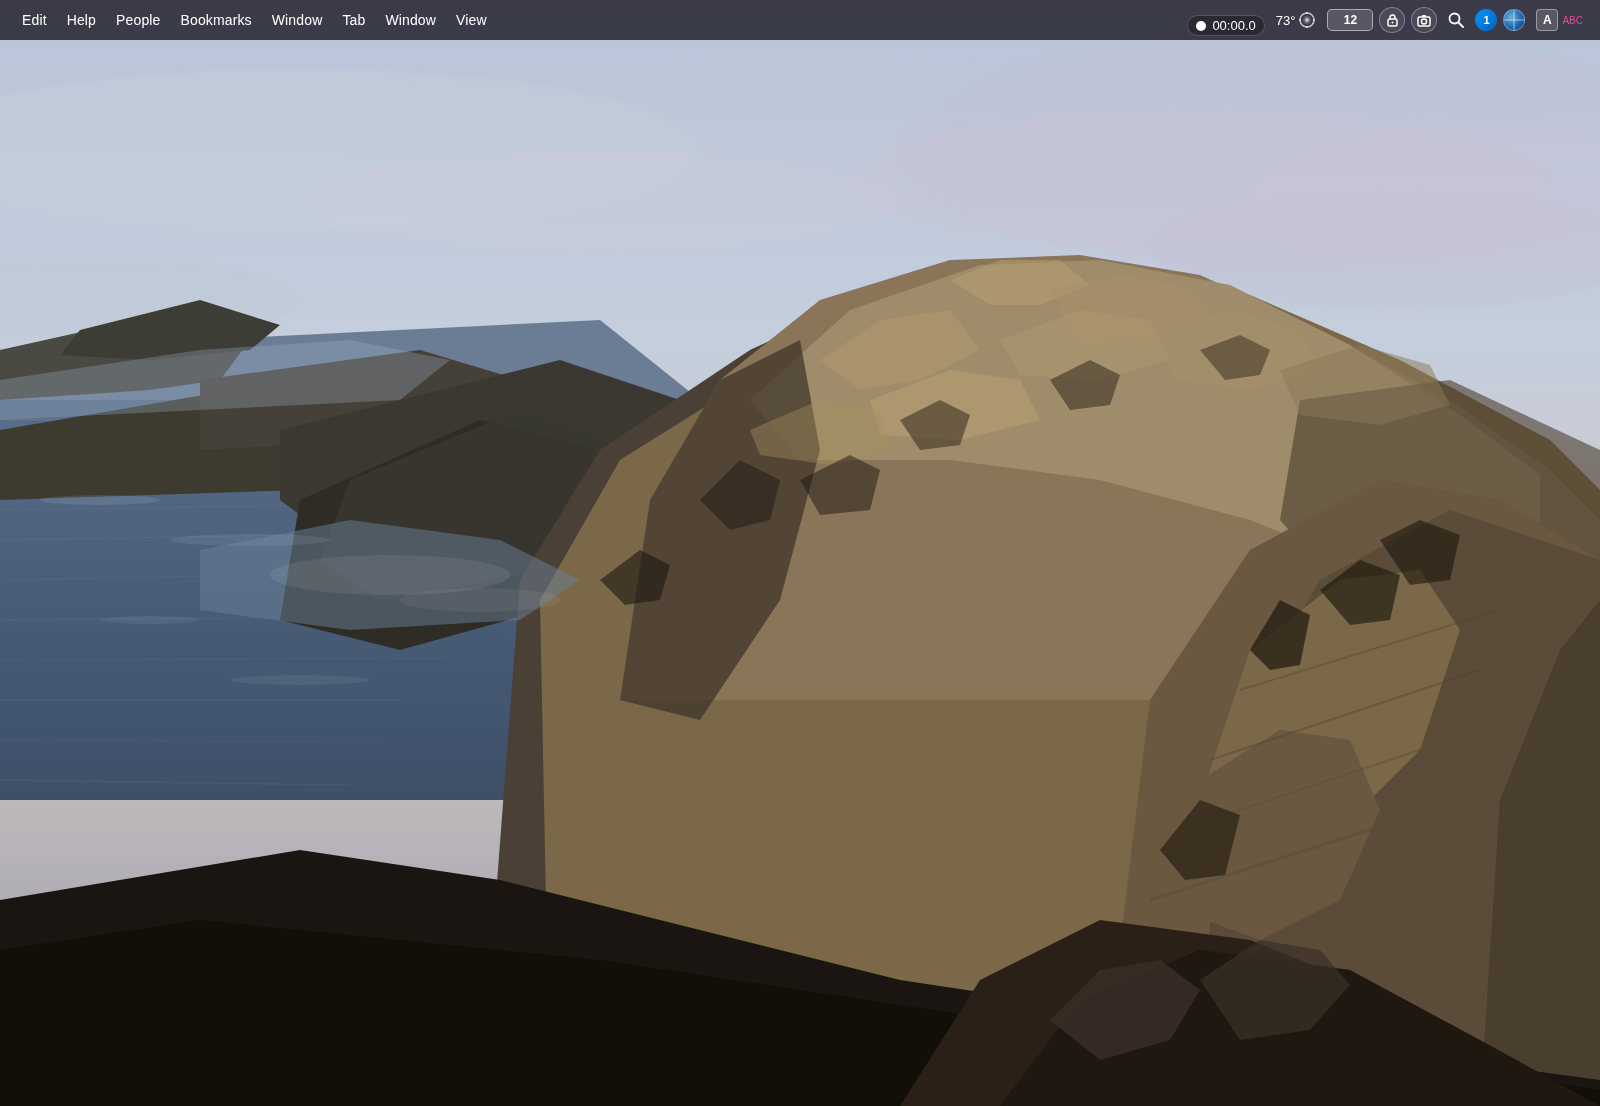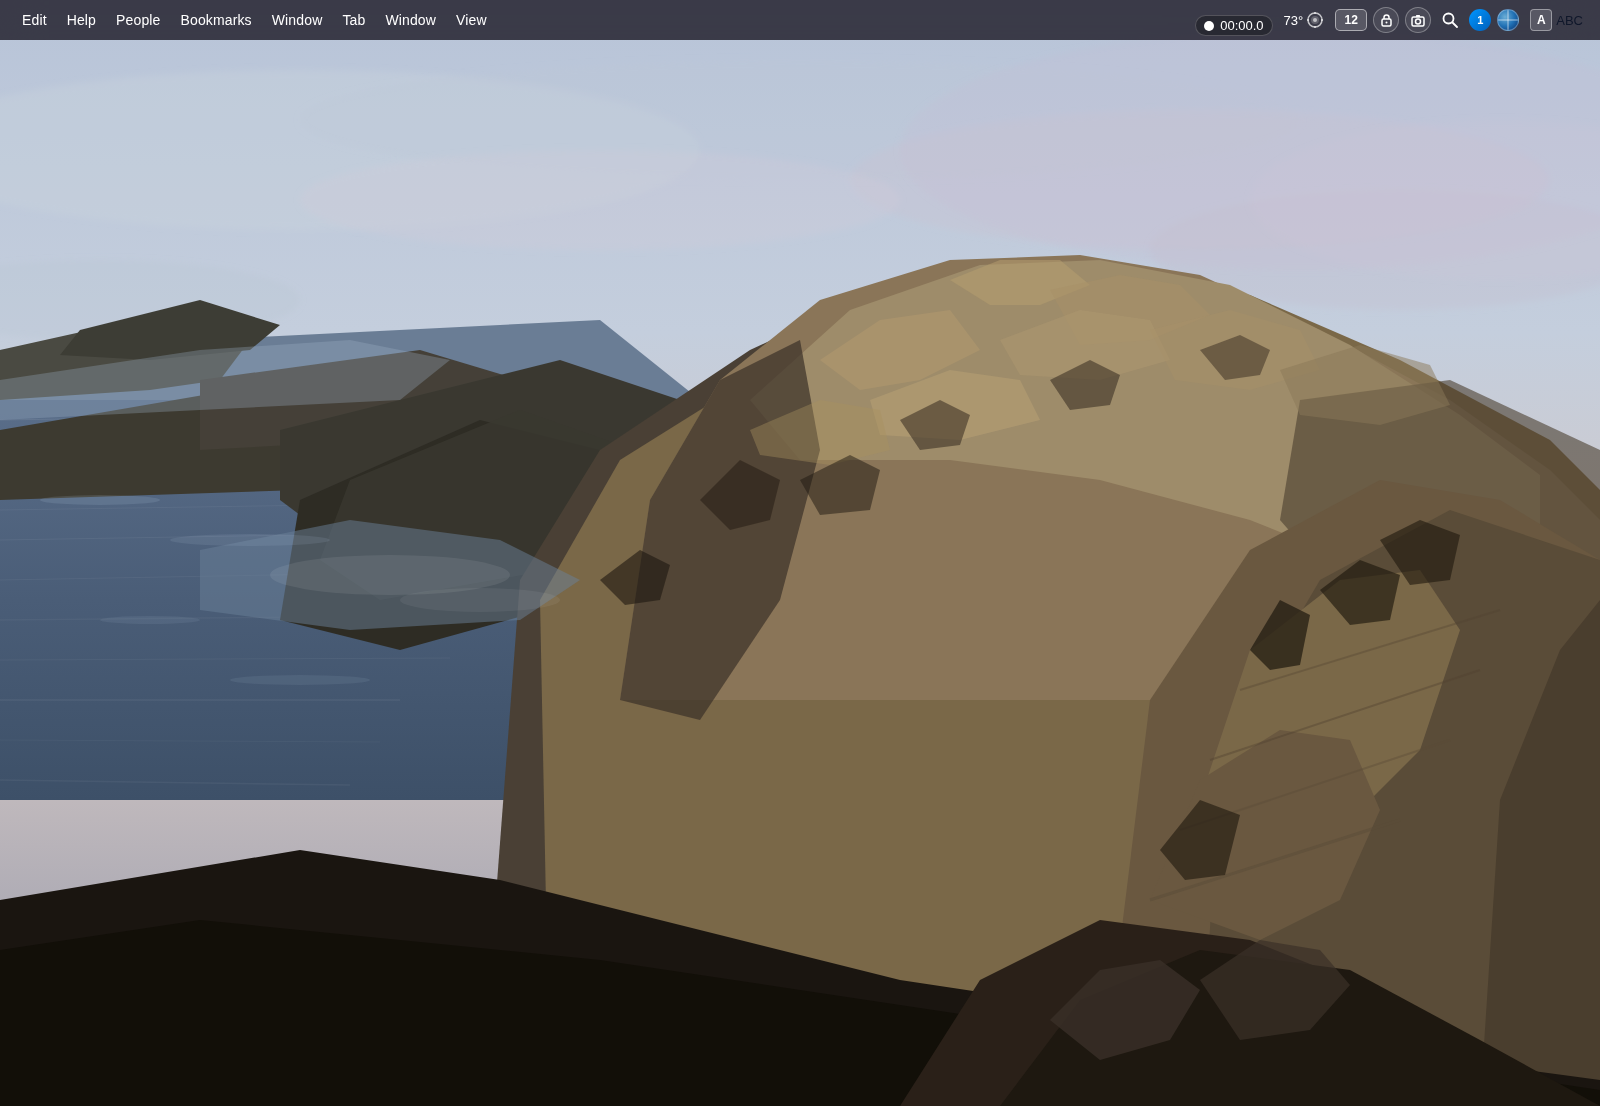--- a/index.html
+++ b/index.html
@@ -92,21 +92,21 @@
       gap: 3px;
       font-size: 13px;
       color: #fff;
     }
 
     
     .num-badge {
       background: rgba(255,255,255,0.15);
       border: 1.5px solid rgba(255,255,255,0.5);
       border-radius: 5px;
-      width: 32px;
+      width: 46px;
       height: 22px;
       display: flex;
       align-items: center;
       justify-content: center;
       font-size: 12px;
       font-weight: 600;
       color: #fff;
     }
 
     
@@ -437,16 +437,16 @@
       <span style="font-size:11px; font-weight:900;">1</span>
     </div>
 
     <div class="globe-icon status-item">
     </div>
 
     <div class="text-indicator status-item">
       <div class="letter-a">
         <span>A</span>
       </div>
-      <span style="font-size:13px; color:#0f172a;">ABC</span>
+      <span style="font-size:10px; color:#ec4899;">ABC</span>
     </div>
   </div>
 </div>
 
 </body></html>

